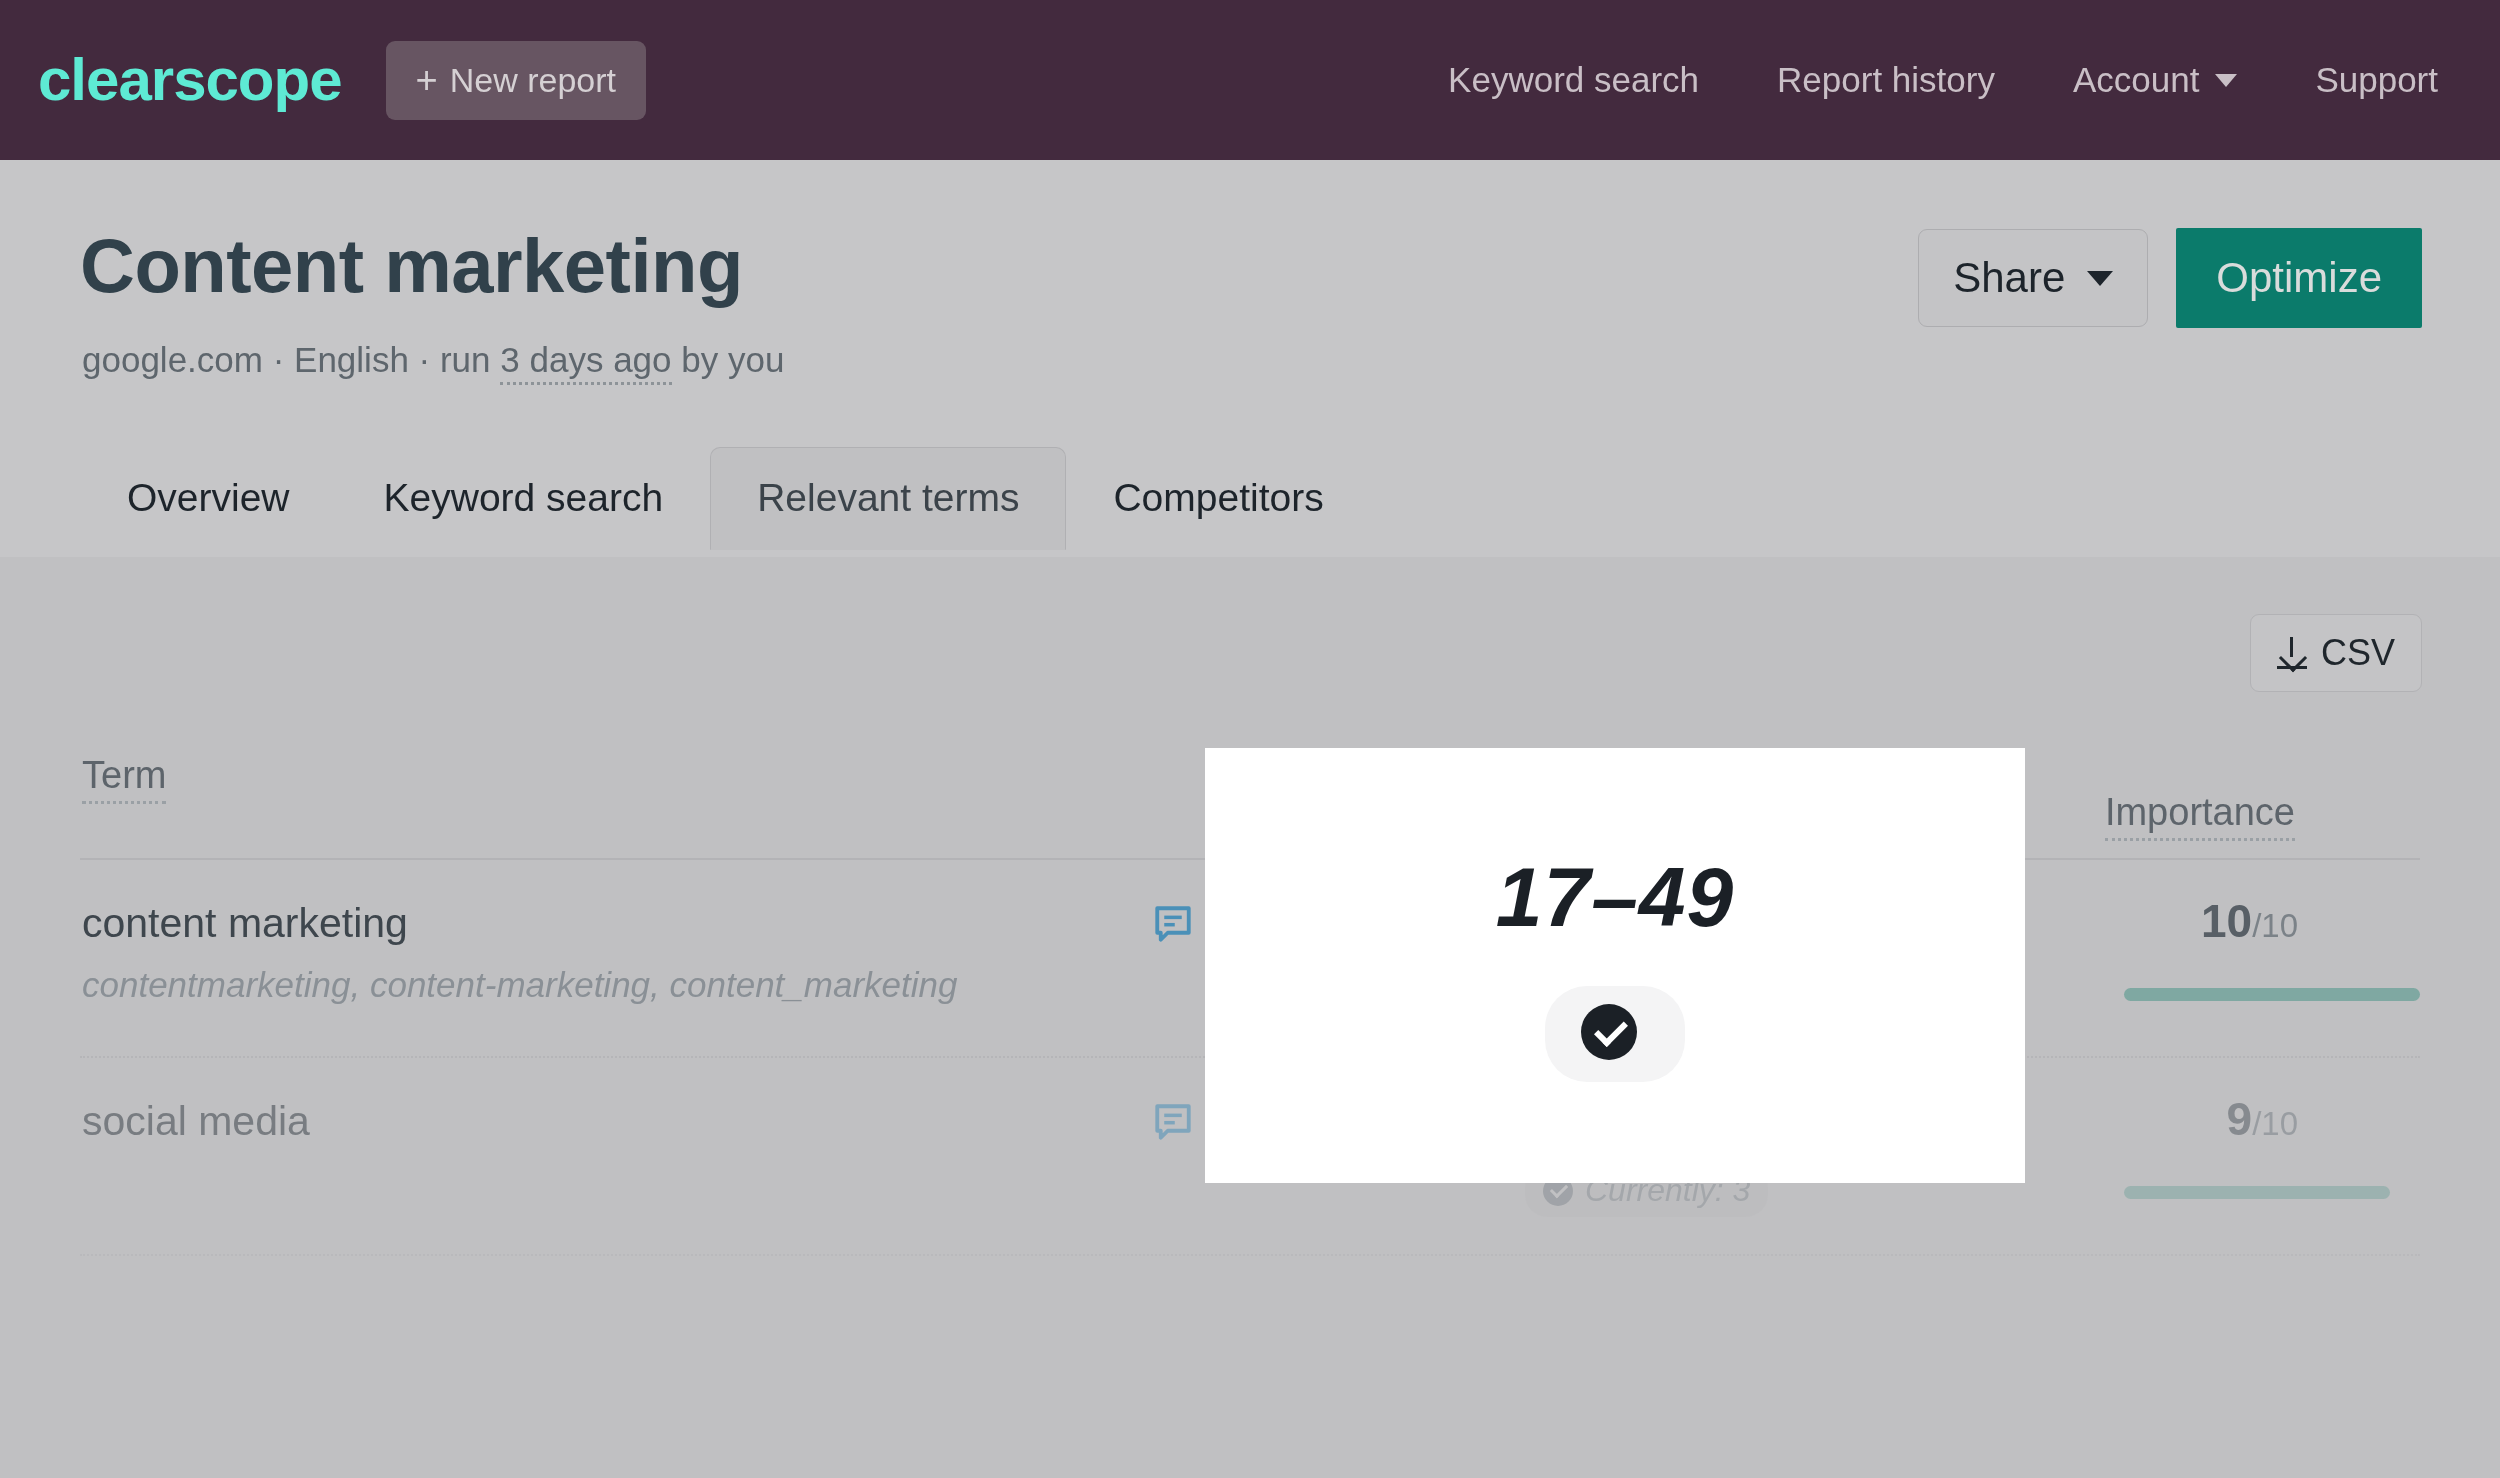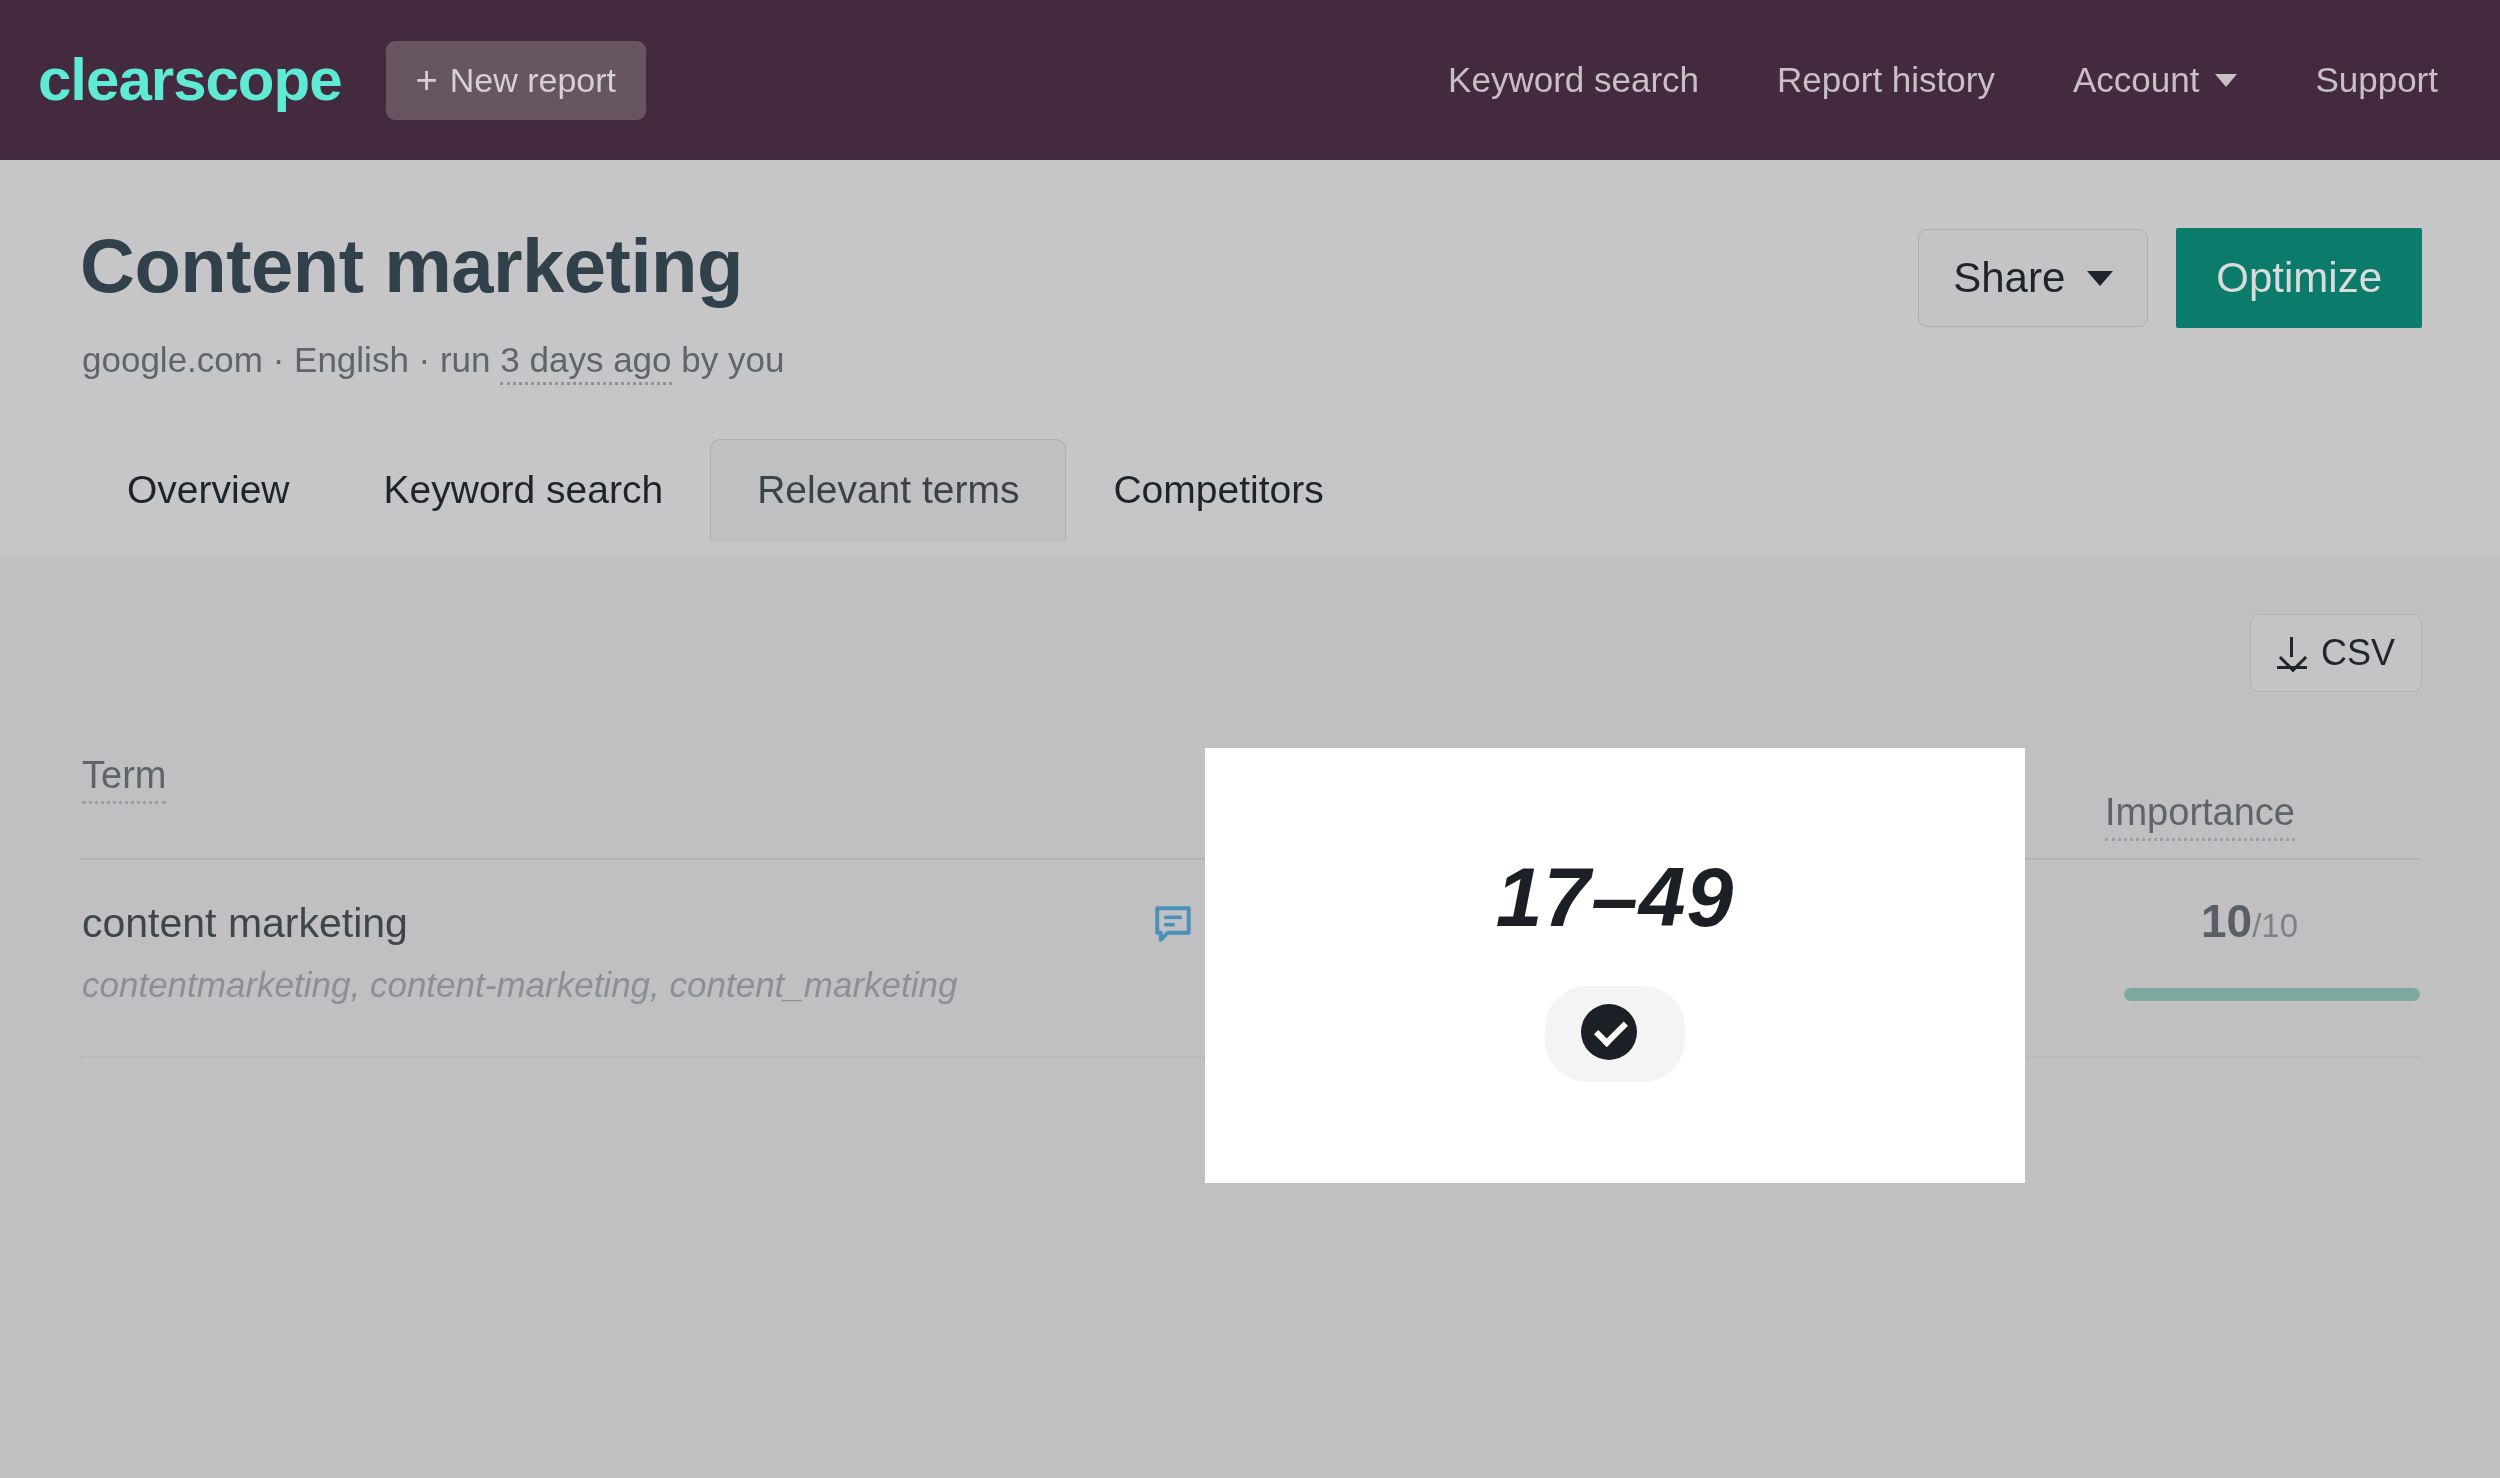--- a/index.html
+++ b/index.html
@@ -98,21 +98,21 @@
     padding-bottom: 3px;
   }
 
   
   .tabs {
     position: absolute;
     left: 0; bottom: 0;
     width: 2500px;
     height: 118px;
     display: flex;
-    align-items: flex-start;
+    align-items: center;
     padding-left: 80px;
   }
   .tab {
     font-size: 39px;
     color: #1d242b;
     padding: 30px 46px 32px 46px;
     cursor: pointer;
     border: 1px solid transparent;
     border-radius: 10px 10px 0 0;
     line-height: 1;
@@ -418,20 +418,40 @@
         </svg>
       </span>
       <div class="score">
         <span>10</span><span class="den">/10</span>
       </div>
       <div class="bar-track">
         <div class="bar-fill" style="width:100%"></div>
       </div>
     </div>
 
+    <div class="row semi">
+      <div class="term">social media</div>
+      <span class="comment-icon">
+        <svg viewBox="0 0 24 24" width="42" height="44">
+          <path d="M3 3h18v14H9l-4 4v-4H3z" fill="none" stroke="#4a90b8" stroke-width="2.2" stroke-linejoin="round"></path>
+          <rect x="7" y="7.2" width="10" height="2" fill="#4a90b8"></rect>
+          <rect x="7" y="11.4" width="6" height="2" fill="#4a90b8"></rect>
+        </svg>
+      </span>
+      <div class="currently">
+        <span class="check-sm"></span>
+        <span>Currently: 3</span>
+      </div>
+      <div class="score">
+        <span>9</span><span class="den">/10</span>
+      </div>
+      <div class="bar-track">
+        <div class="bar-fill" style="width:90%"></div>
+      </div>
+    </div>
 
 
   </div>
 </div>
 
 <div class="zoomcard">
   <div class="zc-range">17–49</div>
   <div class="zc-pill">
     <span class="zc-check"></span>
   </div>

